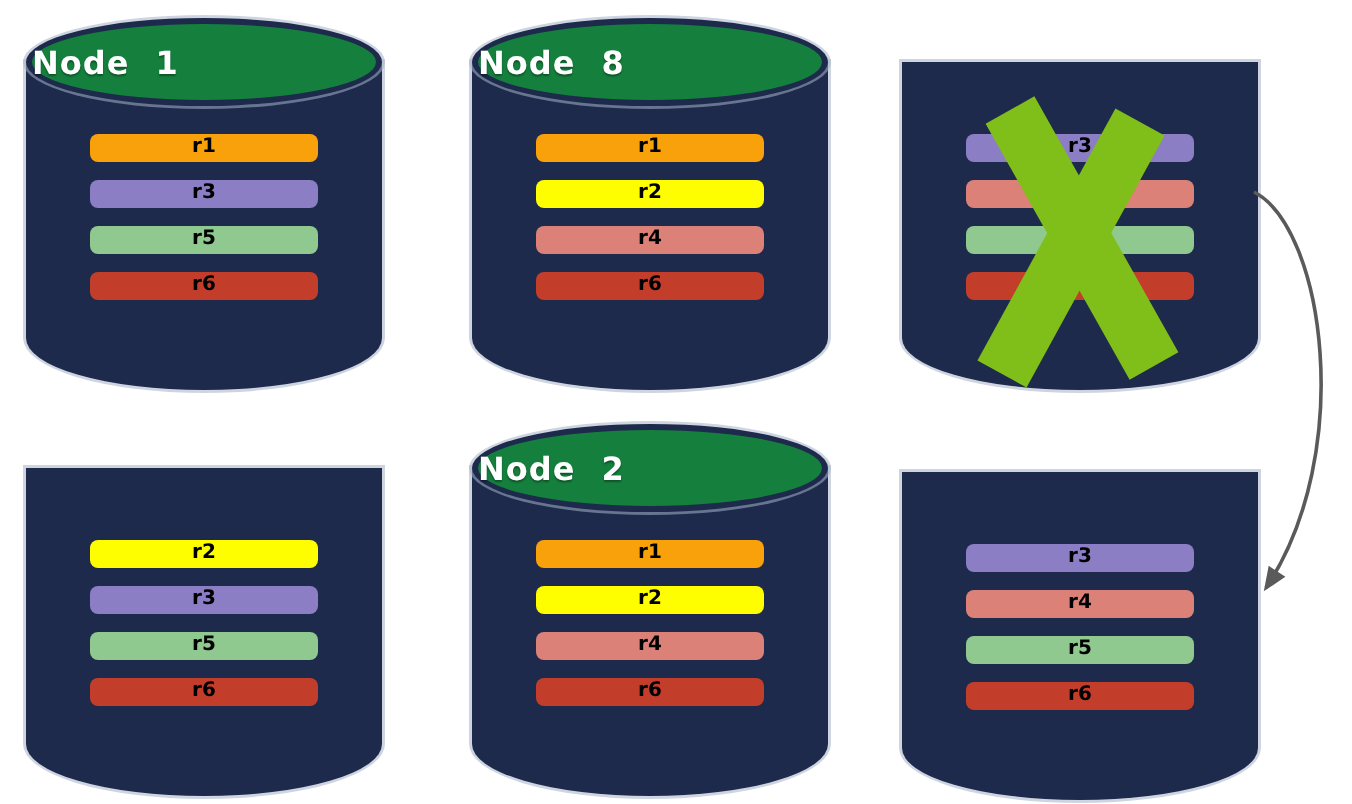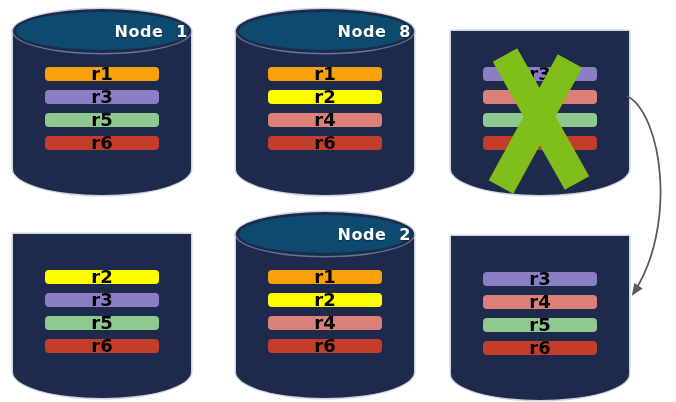--- a/index.html
+++ b/index.html
@@ -11,37 +11,37 @@
   }
   .cylinder { position:absolute; width:178px; height:186px; }
   .cyl-body {
     position:absolute; left:0; right:0; top:22px; bottom:0;
     background:#1D2A4C;
     border-radius:0 0 89px 89px / 0 0 26px 26px;
     box-shadow:0 0 0 1.5px rgba(165,178,200,0.55);
   }
   .cyl-top {
     position:absolute; top:0; left:0; right:0; height:44px;
-    background:#0c4a6e; border:3px solid #1D2A4C; border-radius:50%;
-    display:flex; align-items:center; justify-content:flex-end;
+    background:#15803d; border:3px solid #1D2A4C; border-radius:50%;
+    display:flex; align-items:center; justify-content:flex-start;
     box-shadow:0 0 0 1.5px rgba(165,178,200,0.55);
   }
   .cyl-title {
     color:#ffffff; font-weight:bold; font-size:16px;
     word-spacing:7px; letter-spacing:0.5px;
     text-shadow:0 1px 1px rgba(0,0,0,0.35);
   }
   .bars {
     position:absolute; left:32px; right:32px; top:58px;
     display:flex; flex-direction:column; gap:9px;
   }
   .bar {
     height:14px; border-radius:4px;
     text-align:center; color:#000;
-    font-weight:bold; font-size:18px; line-height:14px;
+    font-weight:bold; font-size:10px; line-height:14px;
   }
   .x-mark {
     position:absolute; left:0; top:0; width:178px; height:186px;
     overflow:visible; pointer-events:none;
   }
   .arrow-layer {
     position:absolute; left:0; top:0; width:676px; height:402px;
     pointer-events:none;
   }
 </style>

